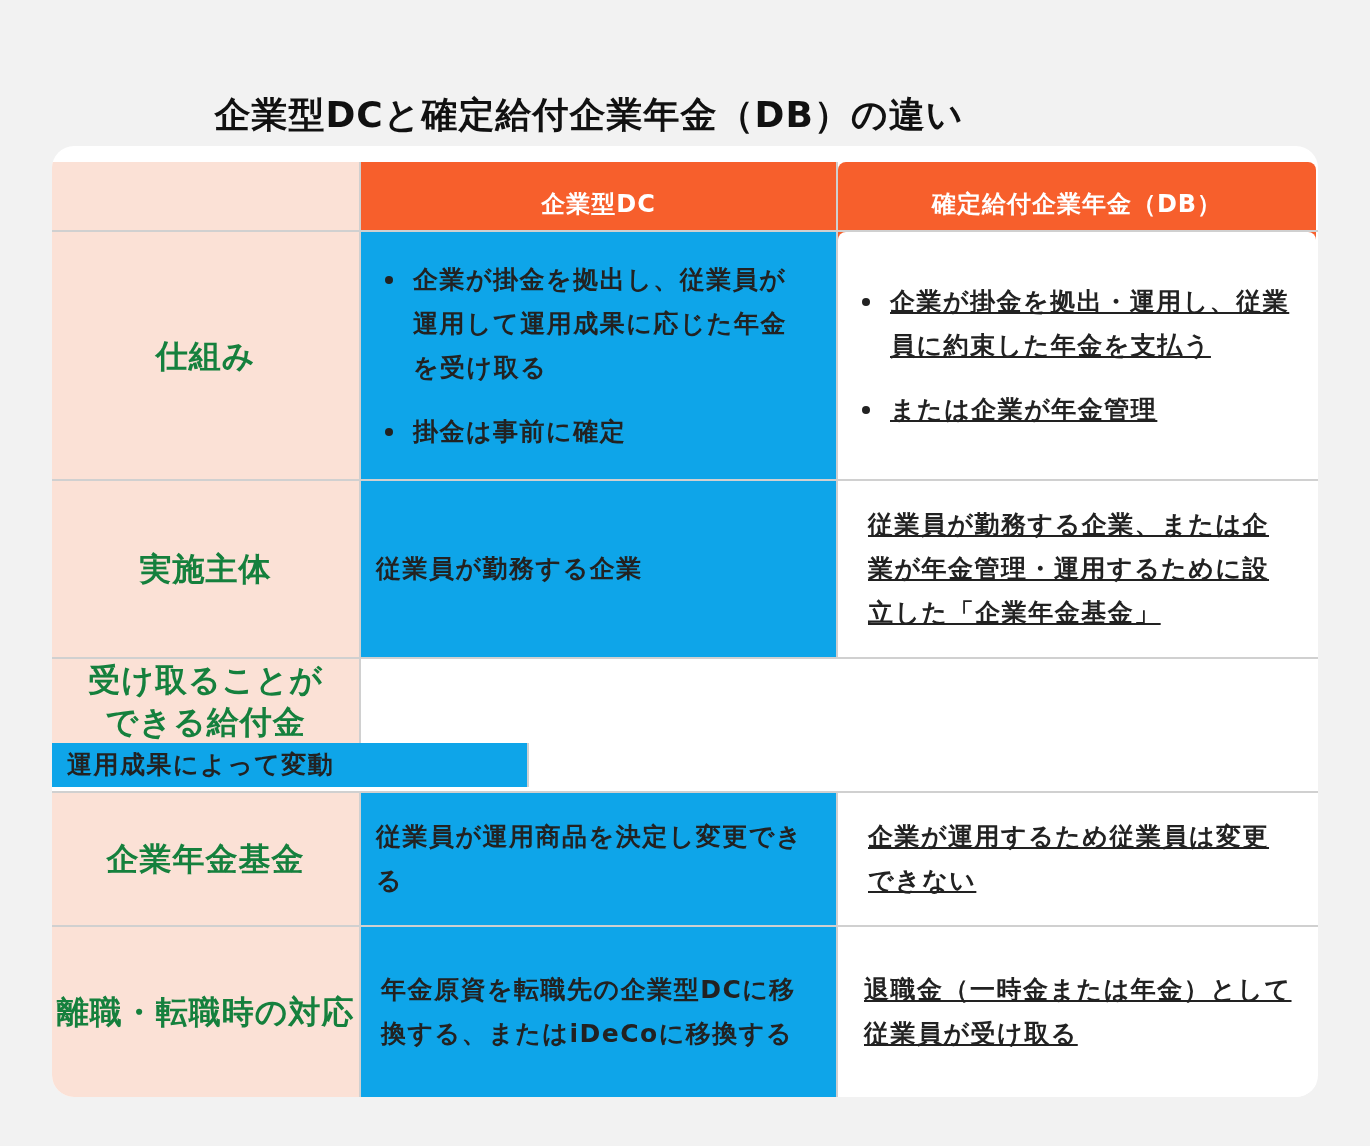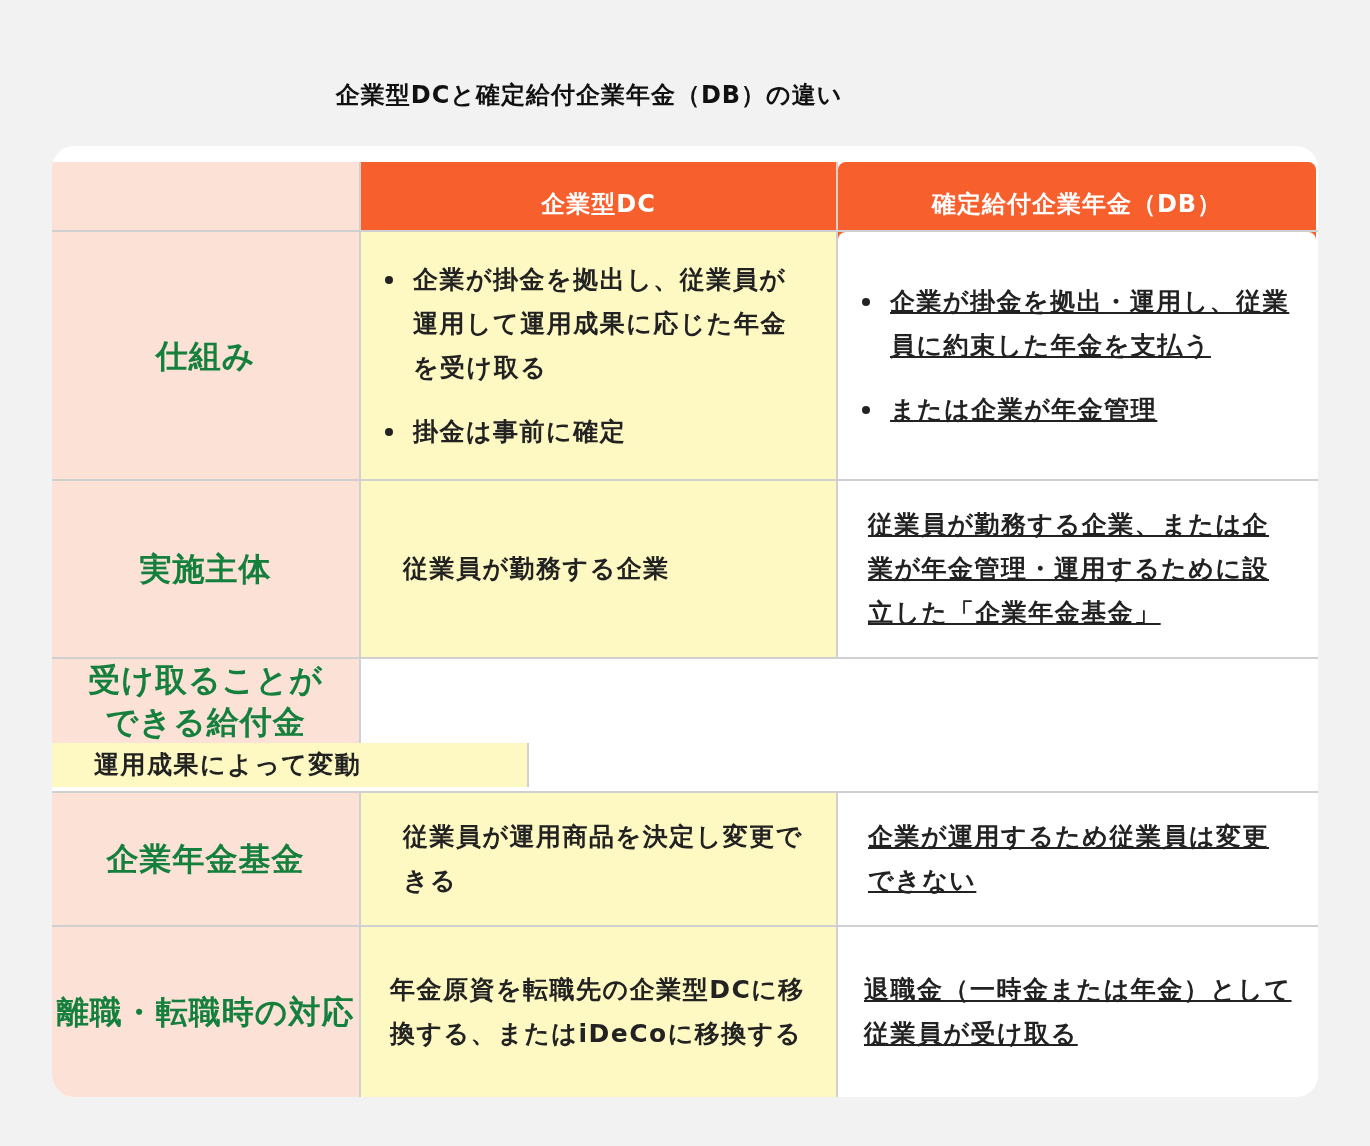--- a/index.html
+++ b/index.html
@@ -11,24 +11,24 @@
       height: 1146px;
       background: #f2f2f2;
       font-family: "DejaVu Sans", "Liberation Sans", sans-serif;
       color: #222222;
       position: relative;
       overflow: hidden;
     }
     .page-title {
       position: absolute;
       left: 0;
-      top: 52px;
+      top: 64px;
       width: 1178px;
       text-align: center;
-      font-size: 24px;
+      font-size: 36px;
       font-weight: bold;
       line-height: 54px;
       color: #111111;
       letter-spacing: 1px;
     }
     .table {
       position: absolute;
       left: 52px;
       top: 146px;
       width: 1266px;
@@ -52,21 +52,21 @@
     }
     .c1 {
       width: 309px;
       background: #fbe1d6;
       justify-content: center;
       text-align: center;
       border-right: 2px solid #d0d0d0;
     }
     .c2 {
       width: 477px;
-      background: #fef9c3;
+      background: #0ea5e9;
       border-right: 2px solid #d0d0d0;
     }
     .c3 {
       width: 478px;
       background: #ffffff;
       border-radius: 8px;
     }
     .row.body-row {
       border-top: 2px solid #d0d0d0;
       box-sizing: border-box;
@@ -89,21 +89,21 @@
       letter-spacing: 1px;
       color: #15803d;
     }
     .body-text {
       font-size: 25px;
       font-weight: bold;
       line-height: 44px;
       letter-spacing: 1.5px;
       color: #222222;
     }
-    .c2 .content { padding-left: 42px; padding-right: 24px; }
+    .c2 .content { padding-left: 15px; padding-right: 24px; }
     .c3 .content { padding-left: 30px; padding-right: 24px; text-decoration: underline; }
     ul.bullets {
       list-style: none;
       margin: 0;
       padding: 0;
     }
     ul.bullets li {
       position: relative;
       padding-left: 28px;
       margin-bottom: 20px;
@@ -196,20 +196,20 @@
     <div class="cell c3">
       <div class="content body-text">企業が運用するため従業員は変更できない</div>
     </div>
   </div>
 
   <div class="row body-row" style="top:779px; height:172px;">
     <div class="cell c1">
       <span class="label-text">離職・転職時の対応</span>
     </div>
     <div class="cell c2">
-      <div class="content body-text" style="padding-left:29px;">年金原資を転職先の企業型DCに移換する、またはiDeCoに移換する</div>
+      <div class="content body-text" style="padding-left:20px;">年金原資を転職先の企業型DCに移換する、またはiDeCoに移換する</div>
     </div>
     <div class="cell c3">
       <div class="content body-text" style="padding-left:26px;">退職金（一時金または年金）として従業員が受け取る</div>
     </div>
   </div>
 
 </div>
 
 </body></html>

